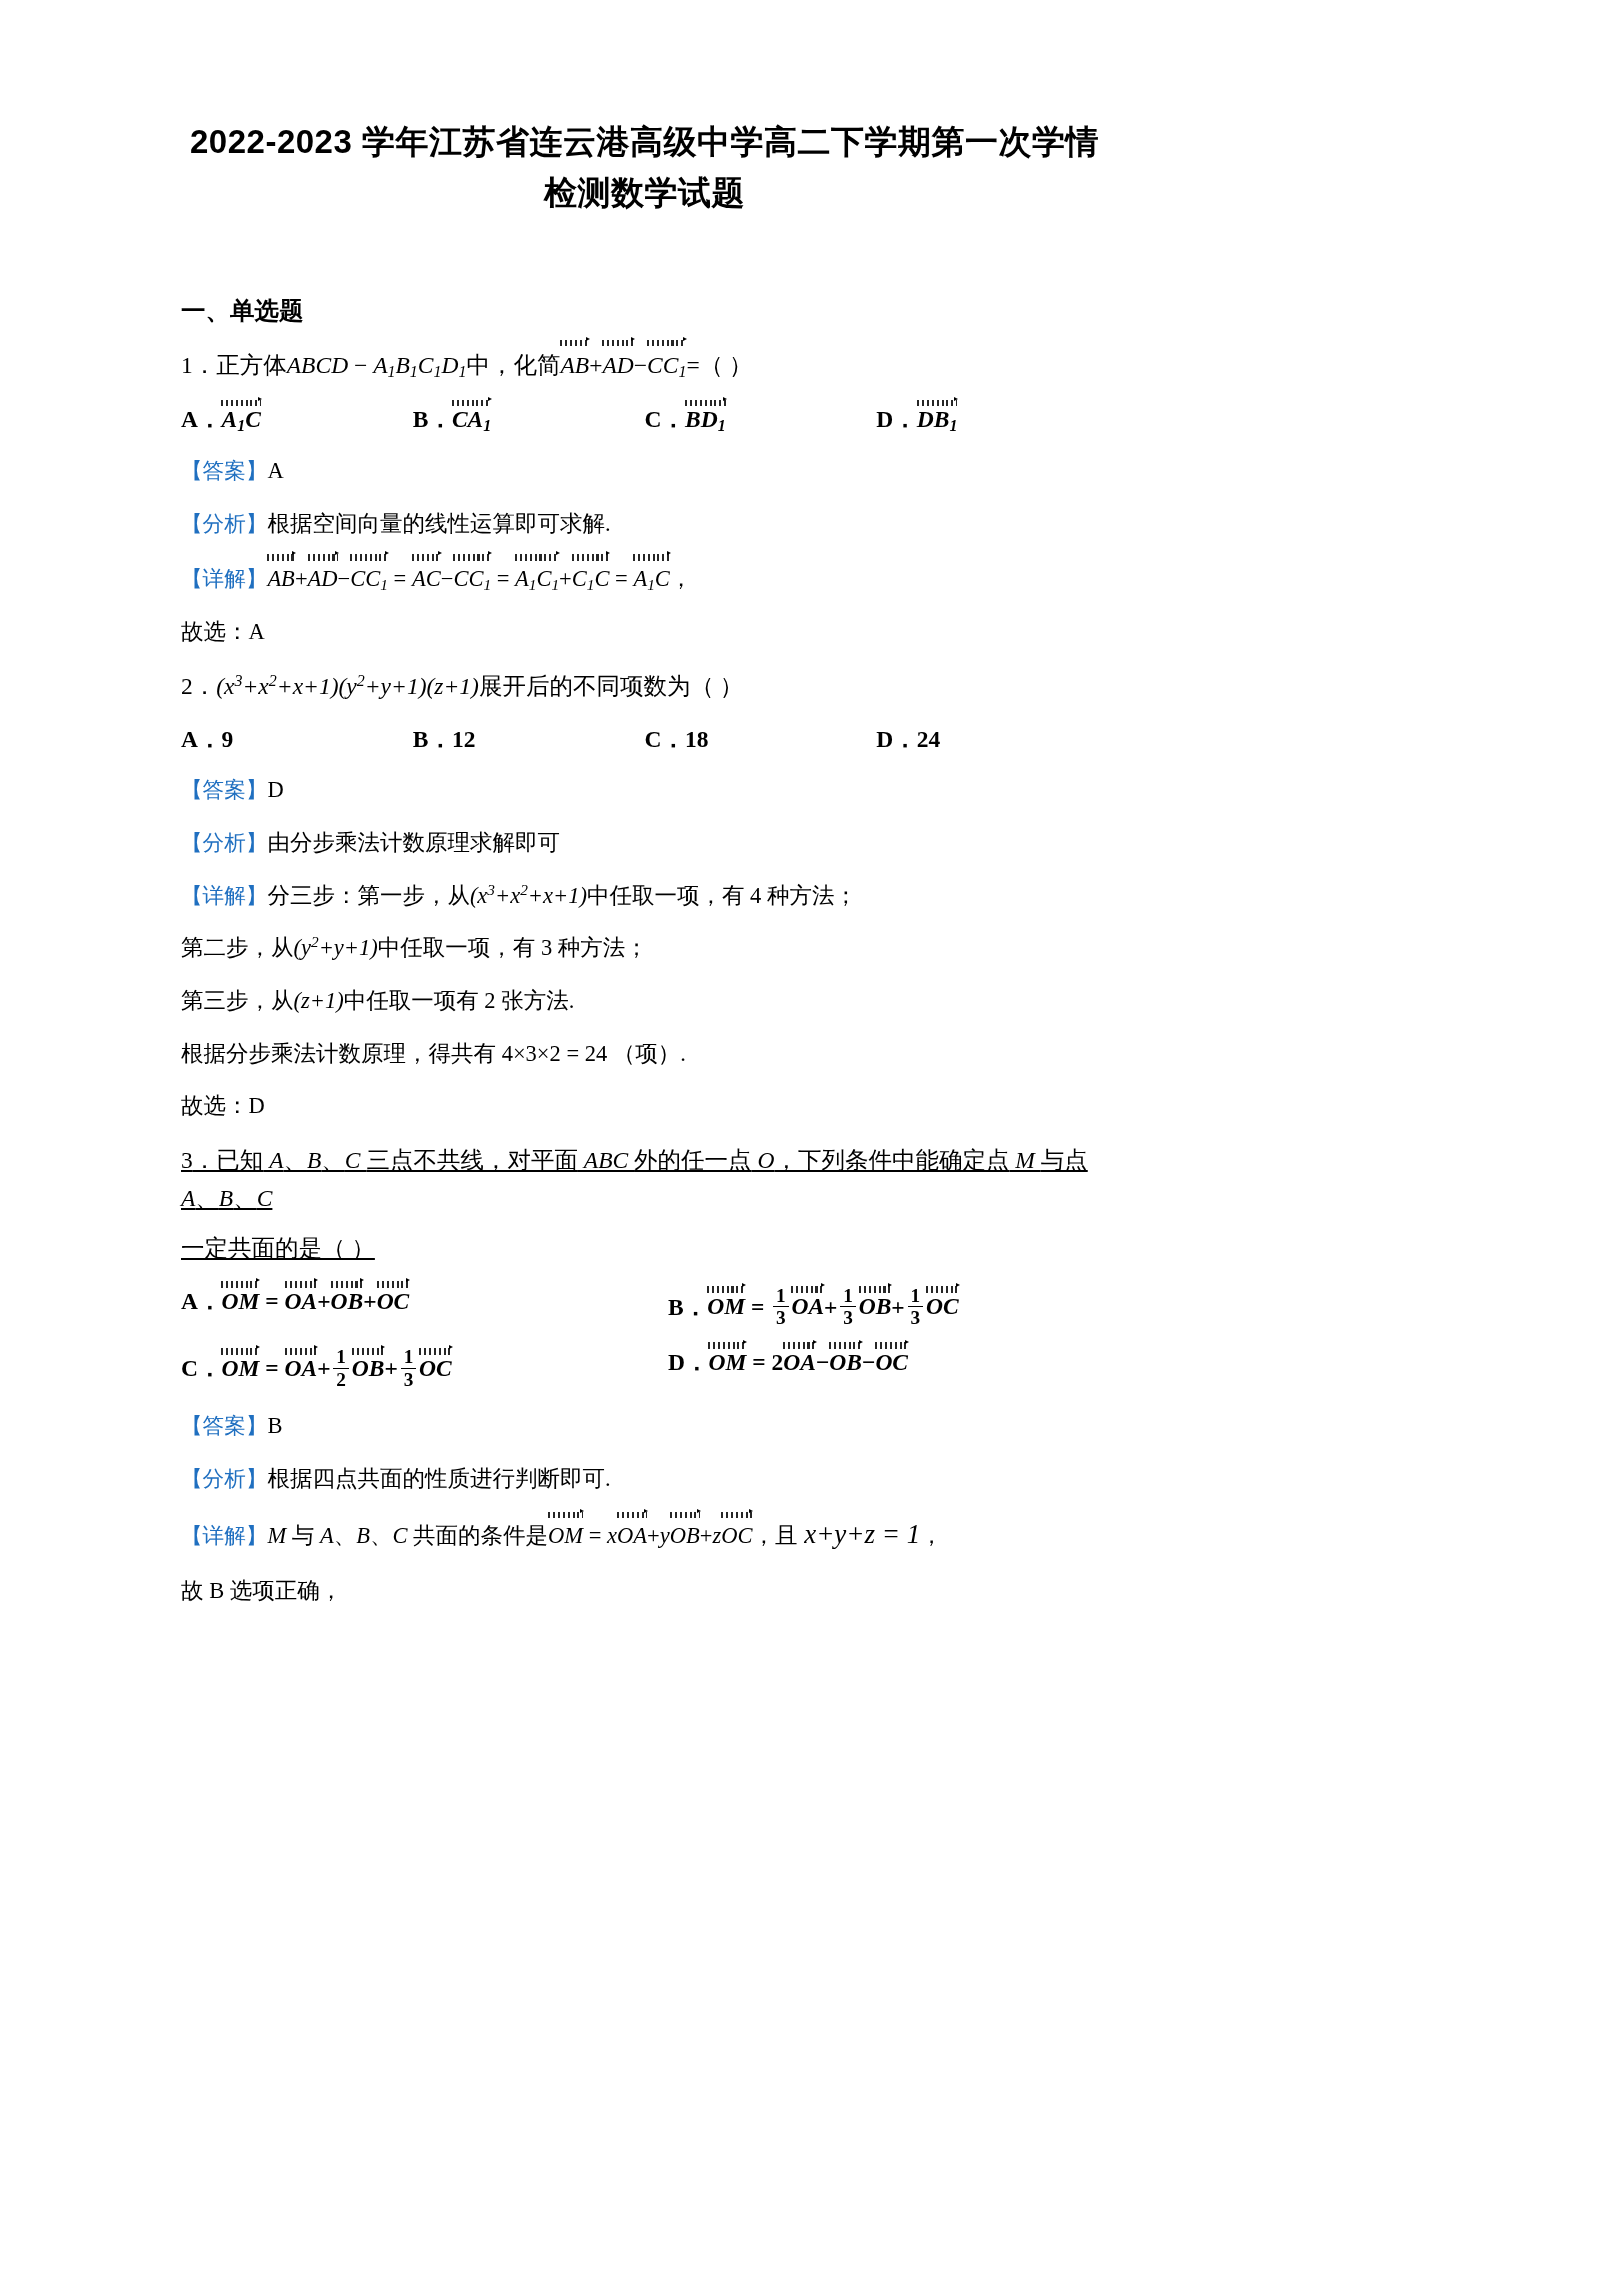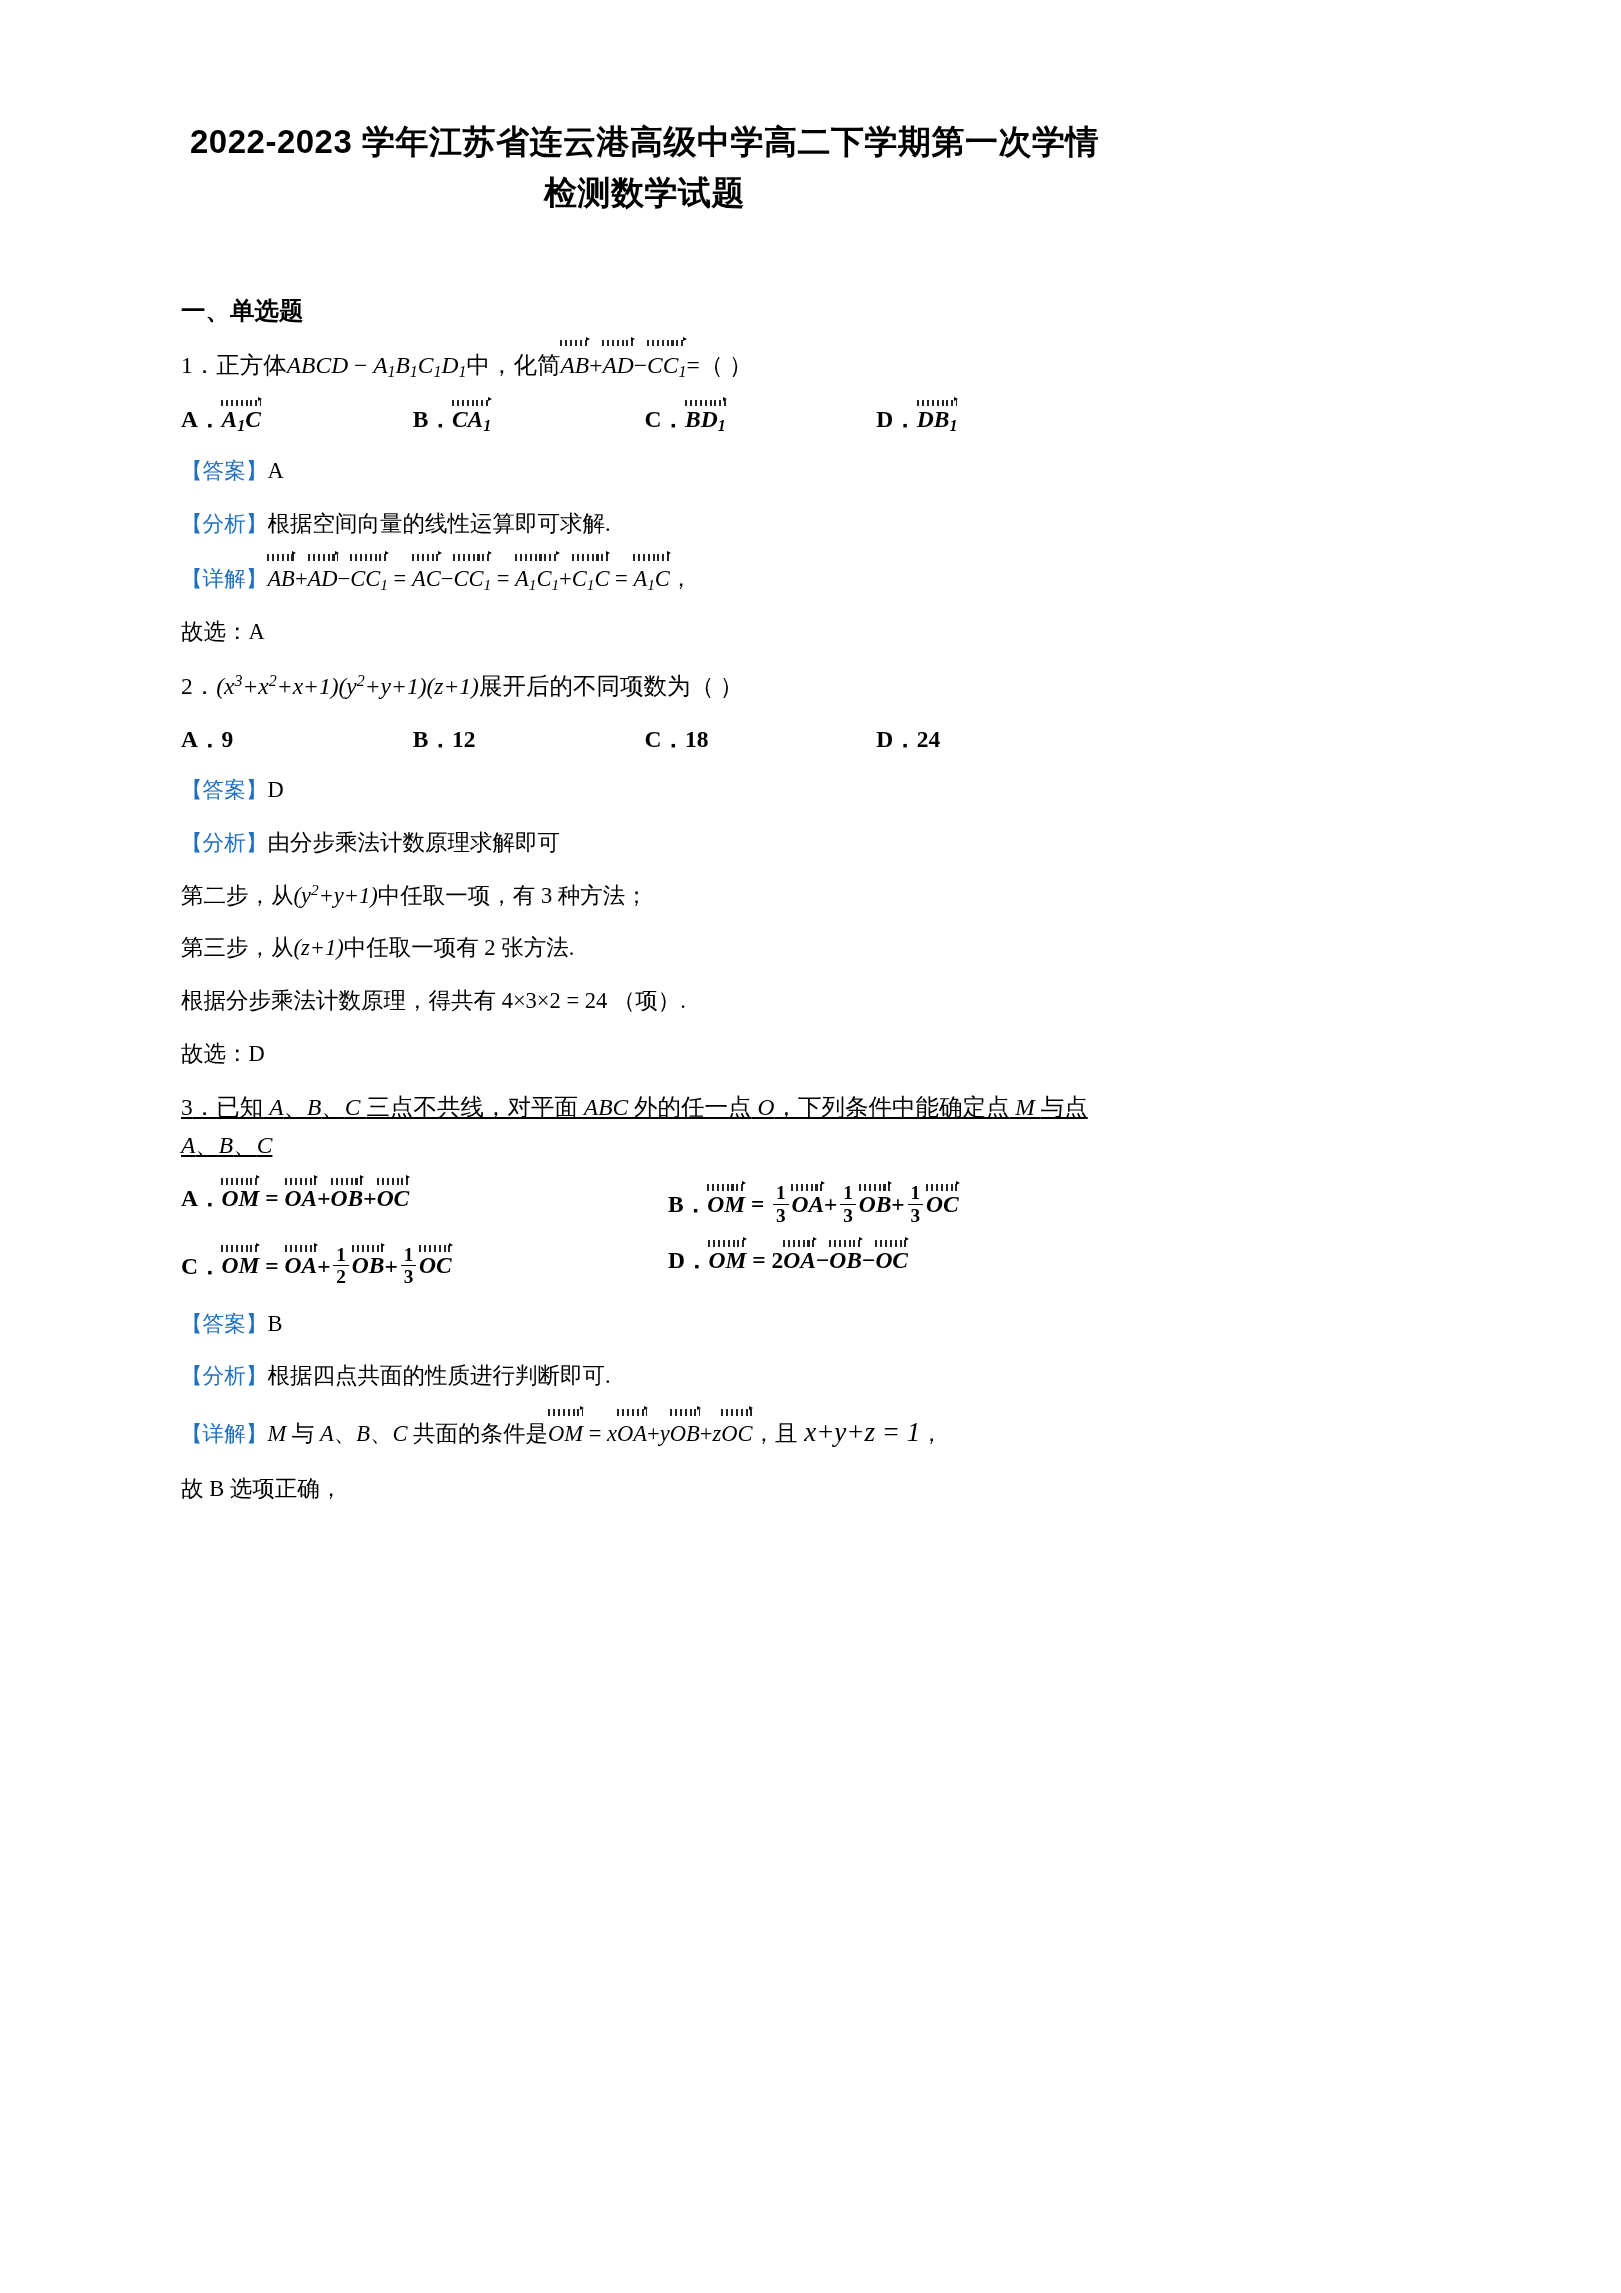--- a/index.html
+++ b/index.html
@@ -165,40 +165,44 @@
   </div>
 
   <div class="ans-line">
     <span class="tag">【答案】</span><span>D</span>
   </div>
 
   <div class="ans-line">
     <span class="tag">【分析】</span><span>由分步乘法计数原理求解即可</span>
   </div>
 
+  <div class="ans-line">
+    <span class="tag">【详解】</span>分三步：第一步，从<span class="m">(x<sup>3</sup>+x<sup>2</sup>+x+1)</span>中任取一项，有 4 种方法；
+  </div>
 
   <div class="ans-line">
     第二步，从<span class="m">(y<sup>2</sup>+y+1)</span>中任取一项，有 3 种方法；
   </div>
 
   <div class="ans-line">
     第三步，从<span class="m">(z+1)</span>中任取一项有 2 张方法.
   </div>
 
   <div class="ans-line">
     根据分步乘法计数原理，得共有<span class="m up"> 4×3×2 = 24 </span>（项）.
   </div>
 
   <div class="ans-line">
     <span>故选：</span><span>D</span>
   </div>
 
   <div class="q-line tight">
     <span>3</span>．已知<span class="m"> A</span>、<span class="m">B</span>、<span class="m">C </span>三点不共线，对平面<span class="m"> ABC </span>外的任一点<span class="m"> O</span>，下列条件中能确定点<span class="m"> M </span>与点<span class="m"> A</span>、<span class="m">B</span>、<span class="m">C</span>
   </div>
+  <div class="q-line tight">一定共面的是（    ）</div>
 
   <div class="options two">
     <div><span>A．</span><span class="vec m">OM</span> = <span class="vec m">OA</span>+<span class="vec m">OB</span>+<span class="vec m">OC</span></div>
     <div><span>B．</span><span class="vec m">OM</span> = <span class="frac"><span class="num">1</span><span class="den">3</span></span><span class="vec m">OA</span>+<span class="frac"><span class="num">1</span><span class="den">3</span></span><span class="vec m">OB</span>+<span class="frac"><span class="num">1</span><span class="den">3</span></span><span class="vec m">OC</span></div>
   </div>
 
   <div class="options two">
     <div><span>C．</span><span class="vec m">OM</span> = <span class="vec m">OA</span>+<span class="frac"><span class="num">1</span><span class="den">2</span></span><span class="vec m">OB</span>+<span class="frac"><span class="num">1</span><span class="den">3</span></span><span class="vec m">OC</span></div>
     <div><span>D．</span><span class="vec m">OM</span> = 2<span class="vec m">OA</span>−<span class="vec m">OB</span>−<span class="vec m">OC</span></div>
   </div>

